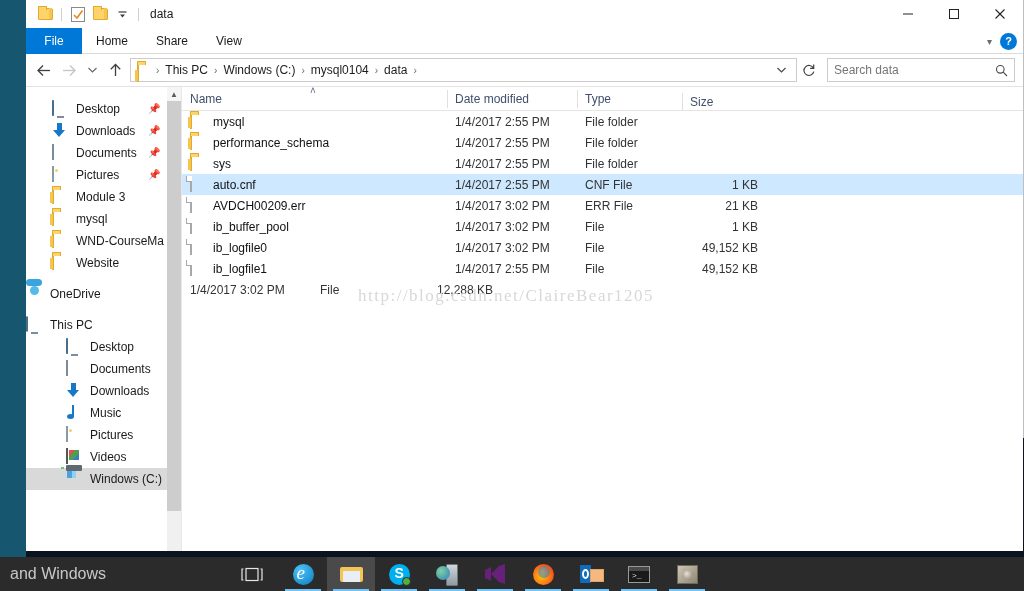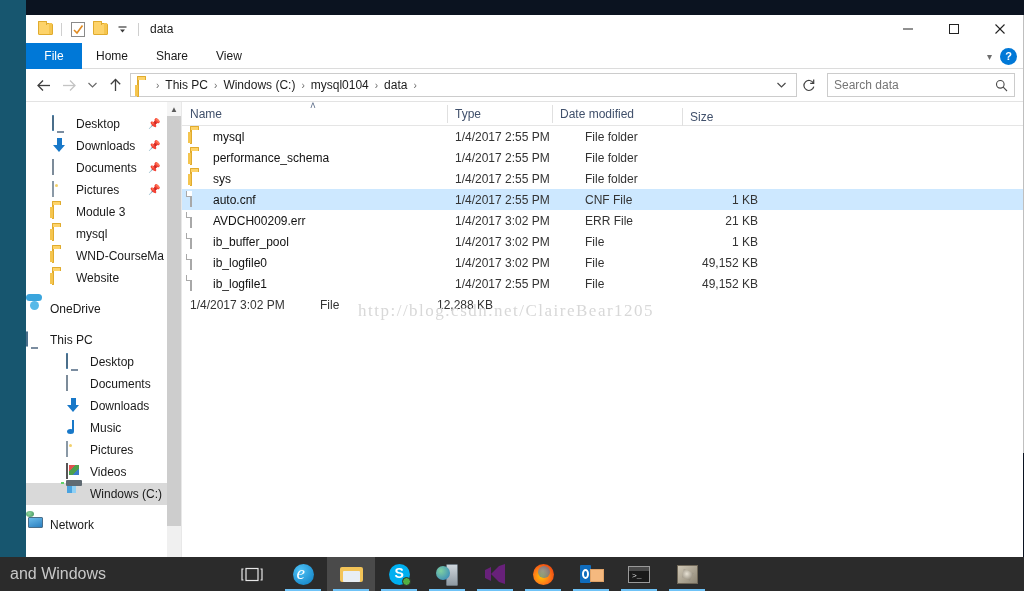--- a/index.html
+++ b/index.html
@@ -16,21 +16,21 @@
     background:
       linear-gradient(180deg,#0d2a3d 0%, #15506e 8%, #0d3a52 16%, #1a6e90 24%,
                       #0e4d63 32%, #2b8fb0 40%, #136a86 48%, #3a9ab5 54%,
                       #b9792f 60%, #7a4a20 66%, #2a6b80 72%, #49a0bb 78%,
                       #7d4e22 84%, #a8641f 90%, #2f7d9a 96%, #123murky 100%);
     background-color: #17566f;
   }
 
   
   #explorer-window {
-    position: absolute; left: 26px; top: 15px; width: 998px; height: 438px;
+    position: absolute; left: 26px; top: 0; width: 998px; height: 438px;
     background: #c4b5fd;
     border: 1px solid #bfbfbf; border-top: none; border-left: none;
   }
 
   
   #title-bar {
     position: relative; height: 28px; background: #ffffff;
     display: flex; align-items: center;
   }
   .qat { display: flex; align-items: center; gap: 0px; padding-left: 8px; }
@@ -599,43 +599,39 @@
         </div>
         <div class="nav-item indent2 selected">
           <span class="nav-ico">
             <span class="drive-ico"><span class="drive-led"></span></span>
           </span>
           <span class="nav-label">Windows (C:)</span>
         </div>
 
         <div class="nav-gap"></div>
 
-        <div class="nav-item">
-          <span class="nav-ico"><span class="net-ico"></span></span>
-          <span class="nav-label">Network</span>
-        </div>
       </div>
 
       <div id="nav-scrollbar">
         <div id="nav-sb-up">▲</div>
         <div id="nav-sb-thumb"></div>
       </div>
     </div>
 
     <div id="file-pane">
 
       <div id="col-header">
         <div class="col col-name">
           <span>Name</span>
         </div>
+        <div class="col col-date">
+          <span>Date modified</span>
+        </div>
         <div class="col col-type">
           <span>Type</span>
-        </div>
-        <div class="col col-date">
-          <span>Date modified</span>
         </div>
         <div class="col col-size">
           <span>Size</span>
         </div>
         <div id="sort-indicator">˄</div>
       </div>
 
       <div>
 
         <div class="row">

